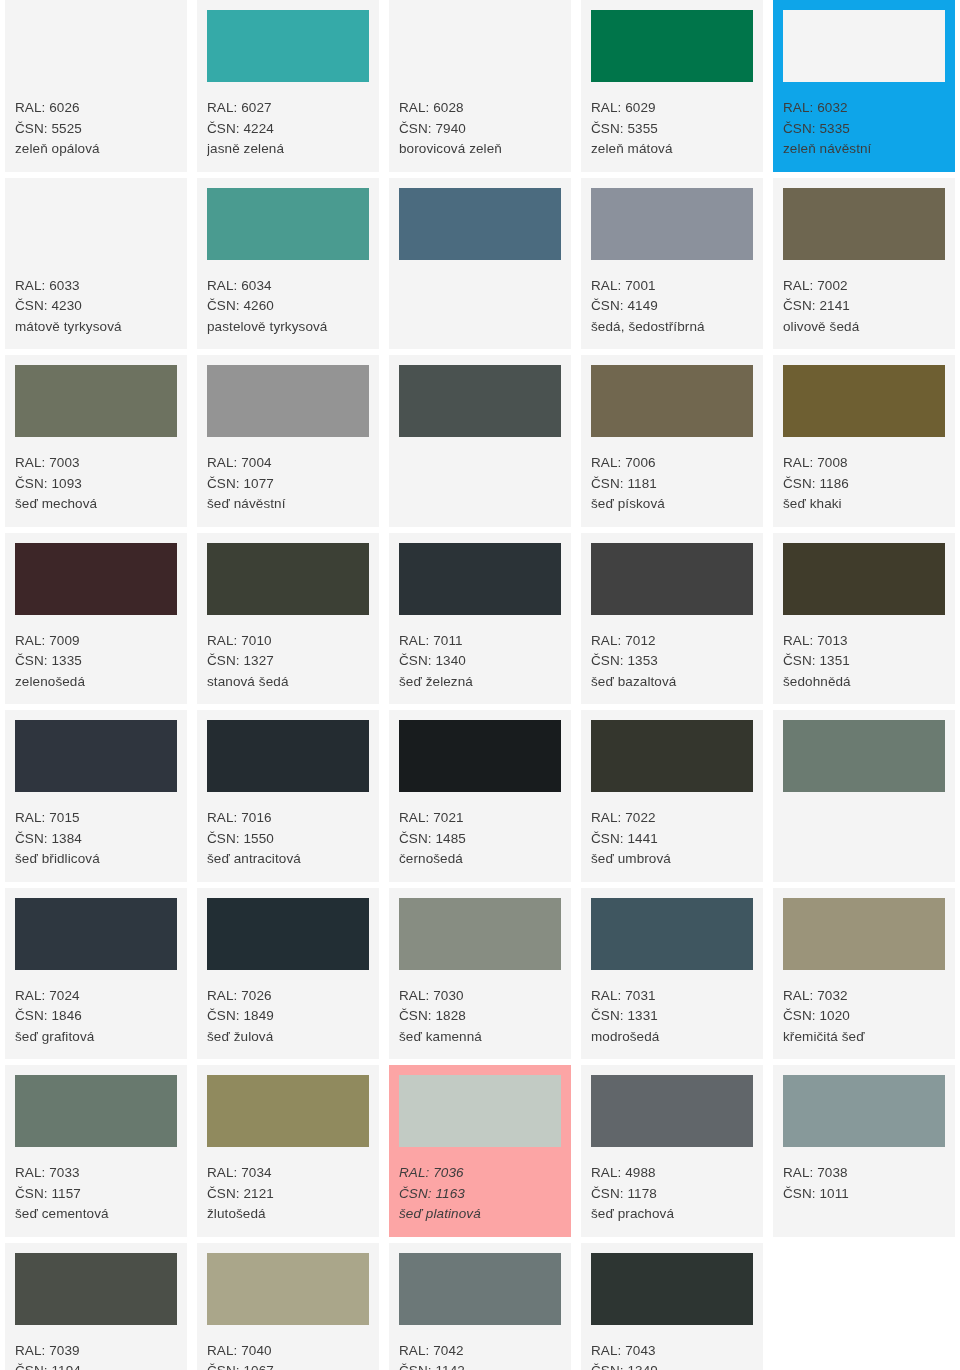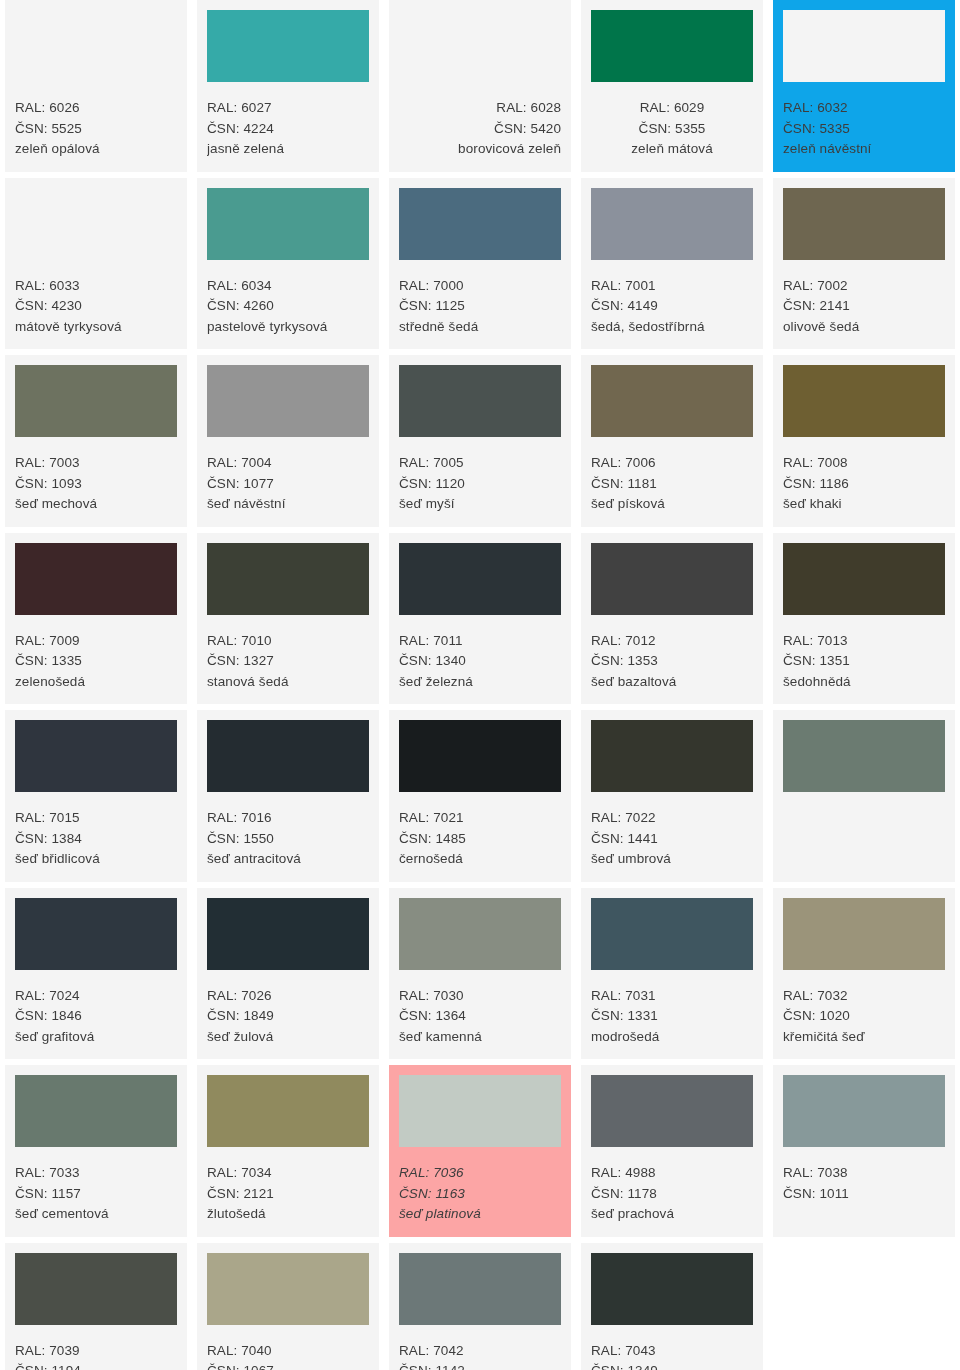--- a/index.html
+++ b/index.html
@@ -59,29 +59,29 @@
     </div>
   </div>
     <div class="card" style="background: rgb(244, 244, 244);">
     <div class="swatch" style="background: rgb(53, 170, 168);"></div>
     <div class="meta">
       <div class="ral">RAL: 6027</div>
       <div class="csn">ČSN: 4224</div>
       <div class="name">jasně zelená</div>
     </div>
   </div>
-    <div class="card" style="background: rgb(244, 244, 244); text-align: right;">
+    <div class="card" style="background: rgb(244, 244, 244);">
     <div class="swatch" style="background: rgb(244, 244, 244);"></div>
     <div class="meta">
       <div class="ral">RAL: 6028</div>
-      <div class="csn">ČSN: 5420</div>
+      <div class="csn">ČSN: 7940</div>
       <div class="name">borovicová zeleň</div>
     </div>
   </div>
-    <div class="card" style="background: rgb(244, 244, 244); text-align: center;">
+    <div class="card" style="background: rgb(244, 244, 244);">
     <div class="swatch" style="background: rgb(0, 117, 74);"></div>
     <div class="meta">
       <div class="ral">RAL: 6029</div>
       <div class="csn">ČSN: 5355</div>
       <div class="name">zeleň mátová</div>
     </div>
   </div>
     <div class="card" style="background: #0ea5e9;">
     <div class="swatch" style="background: rgb(244, 244, 244);"></div>
     <div class="meta">
@@ -101,25 +101,20 @@
     <div class="card" style="background: rgb(244, 244, 244);">
     <div class="swatch" style="background: rgb(74, 155, 144);"></div>
     <div class="meta">
       <div class="ral">RAL: 6034</div>
       <div class="csn">ČSN: 4260</div>
       <div class="name">pastelově tyrkysová</div>
     </div>
   </div>
     <div class="card" style="background: rgb(244, 244, 244);">
     <div class="swatch" style="background: rgb(75, 107, 127);"></div>
-    <div class="meta">
-      <div class="ral">RAL: 7000</div>
-      <div class="csn">ČSN: 1125</div>
-      <div class="name">středně šedá</div>
-    </div>
   </div>
     <div class="card" style="background: rgb(244, 244, 244);">
     <div class="swatch" style="background: rgb(139, 145, 156);"></div>
     <div class="meta">
       <div class="ral">RAL: 7001</div>
       <div class="csn">ČSN: 4149</div>
       <div class="name">šedá, šedostříbrná</div>
     </div>
   </div>
     <div class="card" style="background: rgb(244, 244, 244);">
@@ -141,25 +136,20 @@
     <div class="card" style="background: rgb(244, 244, 244);">
     <div class="swatch" style="background: rgb(148, 148, 148);"></div>
     <div class="meta">
       <div class="ral">RAL: 7004</div>
       <div class="csn">ČSN: 1077</div>
       <div class="name">šeď návěstní</div>
     </div>
   </div>
     <div class="card" style="background: rgb(244, 244, 244);">
     <div class="swatch" style="background: rgb(74, 82, 80);"></div>
-    <div class="meta">
-      <div class="ral">RAL: 7005</div>
-      <div class="csn">ČSN: 1120</div>
-      <div class="name">šeď myší</div>
-    </div>
   </div>
     <div class="card" style="background: rgb(244, 244, 244);">
     <div class="swatch" style="background: rgb(113, 103, 79);"></div>
     <div class="meta">
       <div class="ral">RAL: 7006</div>
       <div class="csn">ČSN: 1181</div>
       <div class="name">šeď písková</div>
     </div>
   </div>
     <div class="card" style="background: rgb(244, 244, 244);">
@@ -258,21 +248,21 @@
     <div class="meta">
       <div class="ral">RAL: 7026</div>
       <div class="csn">ČSN: 1849</div>
       <div class="name">šeď žulová</div>
     </div>
   </div>
     <div class="card" style="background: rgb(244, 244, 244);">
     <div class="swatch" style="background: rgb(135, 141, 130);"></div>
     <div class="meta">
       <div class="ral">RAL: 7030</div>
-      <div class="csn">ČSN: 1364</div>
+      <div class="csn">ČSN: 1828</div>
       <div class="name">šeď kamenná</div>
     </div>
   </div>
     <div class="card" style="background: rgb(244, 244, 244);">
     <div class="swatch" style="background: rgb(63, 86, 96);"></div>
     <div class="meta">
       <div class="ral">RAL: 7031</div>
       <div class="csn">ČSN: 1331</div>
       <div class="name">modrošedá</div>
     </div>

